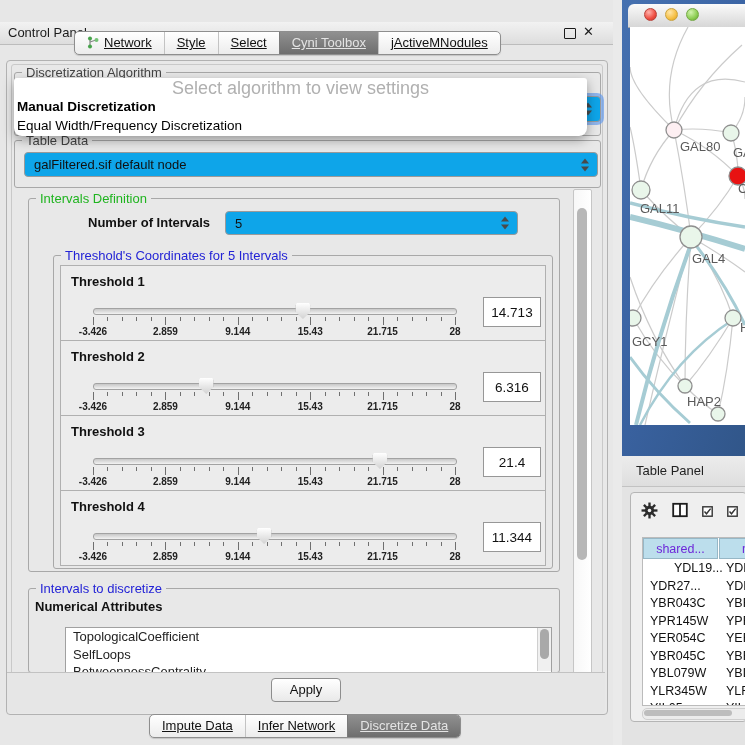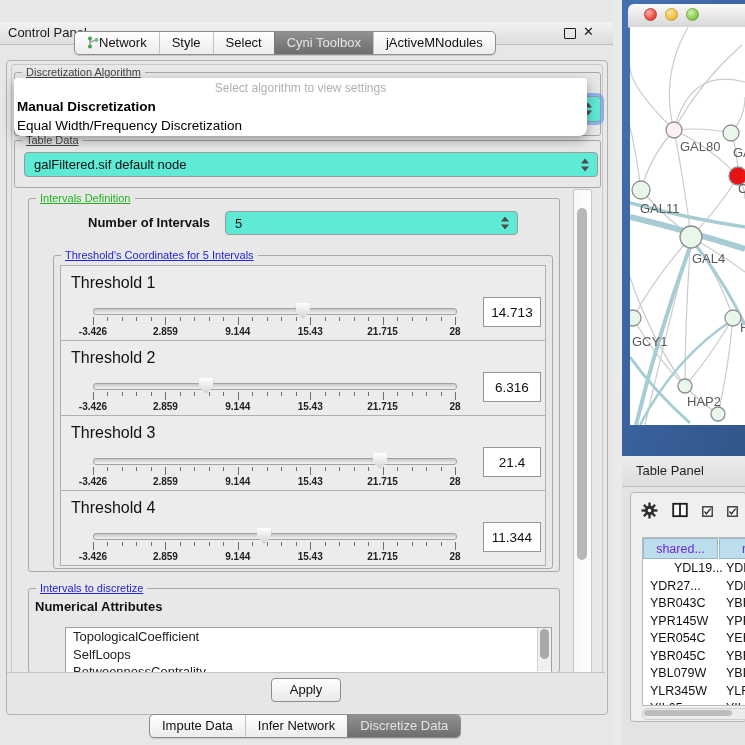--- a/index.html
+++ b/index.html
@@ -13,63 +13,63 @@
   #cp-titlebar{left:0;top:0;width:613px;height:22px;background:linear-gradient(#f2f2f2,#dddddd);
       border-bottom:1px solid #bcbcbc;margin-top:22px;}
   #cp-title{left:8px;top:3px;font-size:13px;color:#1a1a1a;}
   #float-icon{left:564px;top:6px;width:10px;height:9px;border:1.5px solid #1a1a1a;border-radius:1px;}
   #close-icon{left:583px;top:2px;font-size:13px;font-weight:700;color:#1a1a1a;}
 
   
   .seg{display:flex;border:1px solid #8e8e8e;border-radius:5px;overflow:hidden;
        background:linear-gradient(#ffffff,#ececec);box-shadow:0 1px 1px rgba(0,0,0,.15);}
   .seg .tab{padding:3px 12px 4px 12px;font-size:13px;color:#111;border-left:1px solid #c3c3c3;
-       display:flex;align-items:center;white-space:nowrap;cursor:default;}
+       display:flex;align-items:center;gap:5px;white-space:nowrap;cursor:default;text-decoration:underline;}
   .seg .tab:first-child{border-left:none;}
   .seg .tab.selected{background:linear-gradient(#909090,#6e6e6e);color:#e4e4e4;border-left-color:#7a7a7a;}
   #top-tabs{left:74px;top:31px;}
   #bottom-tabs{left:149px;top:714px;}
 
   
   #main-panel{left:6px;top:60px;width:600px;height:653px;border:1px solid #b2b2b2;border-radius:4px;
       background:#e8e8e8;}
   #main-inner{left:11px;top:64px;width:590px;height:645px;border:1px solid #c9c9c9;border-radius:3px;}
 
   .group{border:1px solid #a8a8a8;border-radius:3px;}
-  .legend{position:absolute;top:-8px;left:7px;background:#e8e8e8;padding:0 4px;font-size:11px;line-height:15px;white-space:nowrap;text-decoration:underline;}
+  .legend{position:absolute;top:-8px;left:7px;background:#e8e8e8;padding:0 4px;font-size:13px;line-height:15px;white-space:nowrap;}
   .legend.green{color:#1fb41f;}
   .legend.blue{color:#2323d6;}
   .legend.plain{color:#444;}
 
   
-  .combo{background:#5eead4;border:1px solid #9a9a9a;border-radius:4px;font-size:13px;color:#111;
+  .combo{background:#0ea5e9;border:1px solid #9a9a9a;border-radius:4px;font-size:13px;color:#111;
       display:flex;align-items:center;padding:0 22px 0 9px;box-sizing:border-box;}
   .combo .spin{position:absolute;right:7px;top:50%;transform:translateY(-50%);width:9px;}
   .combo .spin .up{width:0;height:0;border-left:4.5px solid transparent;border-right:4.5px solid transparent;
       border-bottom:5px solid #4a4a4a;margin-bottom:3px;}
   .combo .spin .dn{width:0;height:0;border-left:4.5px solid transparent;border-right:4.5px solid transparent;
       border-top:5px solid #4a4a4a;}
   .combo.focusring{box-shadow:0 0 0 3px rgba(96,152,237,.65);}
 
   
   #algo-popup{left:14px;top:78px;width:573px;height:58px;background:#ffffff;border-radius:3px 3px 8px 8px;
       box-shadow:0 4px 12px rgba(0,0,0,.35);z-index:30;overflow:hidden;}
-  #algo-popup .hint{height:19px;line-height:20px;text-align:center;color:#b0b0b0;font-size:12px;}
+  #algo-popup .hint{height:19px;line-height:20px;text-align:center;color:#b0b0b0;font-size:18px;}
   #algo-popup .item{height:19px;line-height:19px;padding-left:3px;font-size:13.5px;color:#000;}
   #algo-popup .item.bold{font-weight:700;}
 
   
   #scroll-view{left:18px;top:188px;width:552px;height:484px;overflow:hidden;}
   #v-scrollbar{left:573px;top:189px;width:17px;height:483px;background:linear-gradient(to right,#f7f7f7,#ffffff);
       border:1px solid #c6c6c6;border-radius:2px;}
   #v-scroll-thumb{left:3px;top:18px;width:10px;height:352px;background:#b7b7b7;border-radius:6px;}
 
   
   .th-row{position:relative;height:76px;background:#ececec;border:1px solid #b0b0b0;margin-top:-1px;box-sizing:border-box;}
-  .th-label{position:absolute;left:10px;top:8px;font-size:16px;font-weight:400;color:#111;}
+  .th-label{position:absolute;left:10px;top:8px;font-size:13px;font-weight:700;color:#111;}
   .slider{position:absolute;left:32px;top:42px;width:362px;height:5px;
       background:linear-gradient(#c7c7c7,#f3f3f3);border:1px solid #a2a2a2;border-radius:3px;}
   .thumb{position:absolute;width:15px;height:16px;top:-6px;transform:translateX(-50%);
       background:linear-gradient(#ffffff,#d2d2d2);
       clip-path:polygon(10% 0,90% 0,100% 14%,100% 55%,50% 100%,0 55%,0 14%);
       filter:drop-shadow(0 0 1px #777);}
   .ticks{position:absolute;left:32px;top:51px;width:362px;height:9px;}
   .tick{position:absolute;top:0;width:1px;background:#6f6f6f;}
   .tick.major{height:8px;} .tick.minor{height:4px;}
   .tick-labels{position:absolute;left:32px;top:60px;width:362px;height:12px;}

